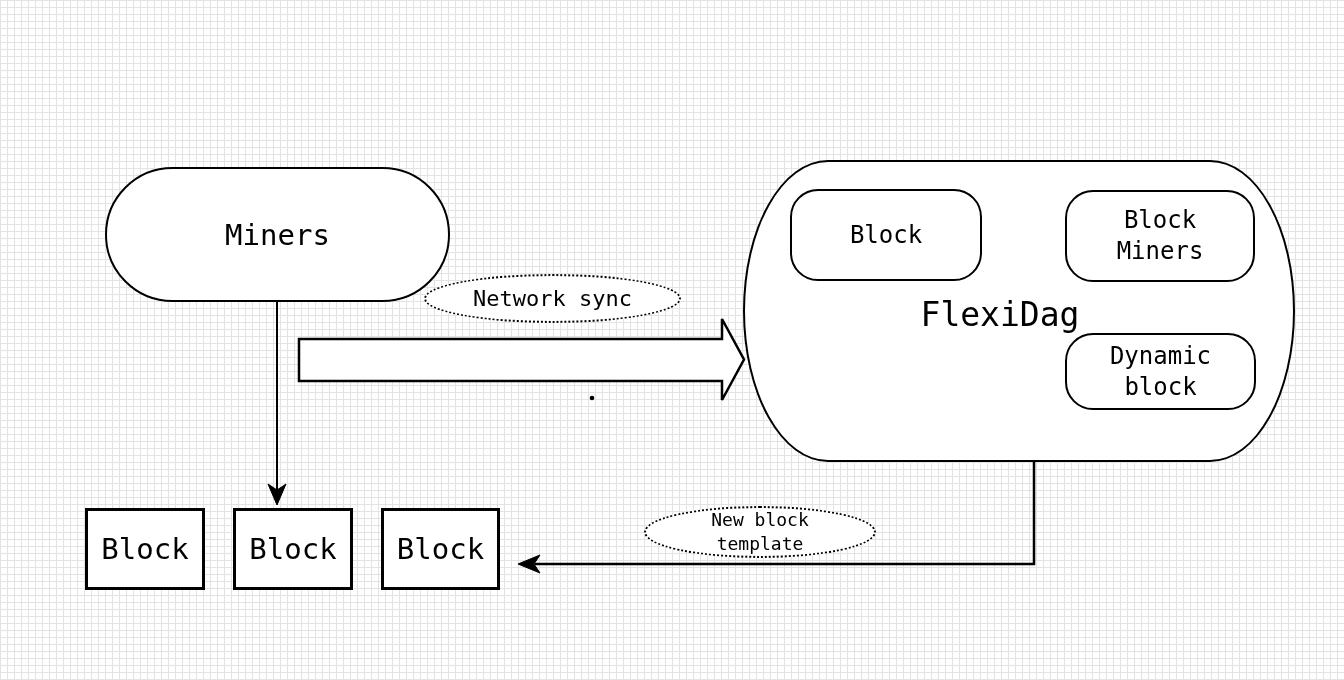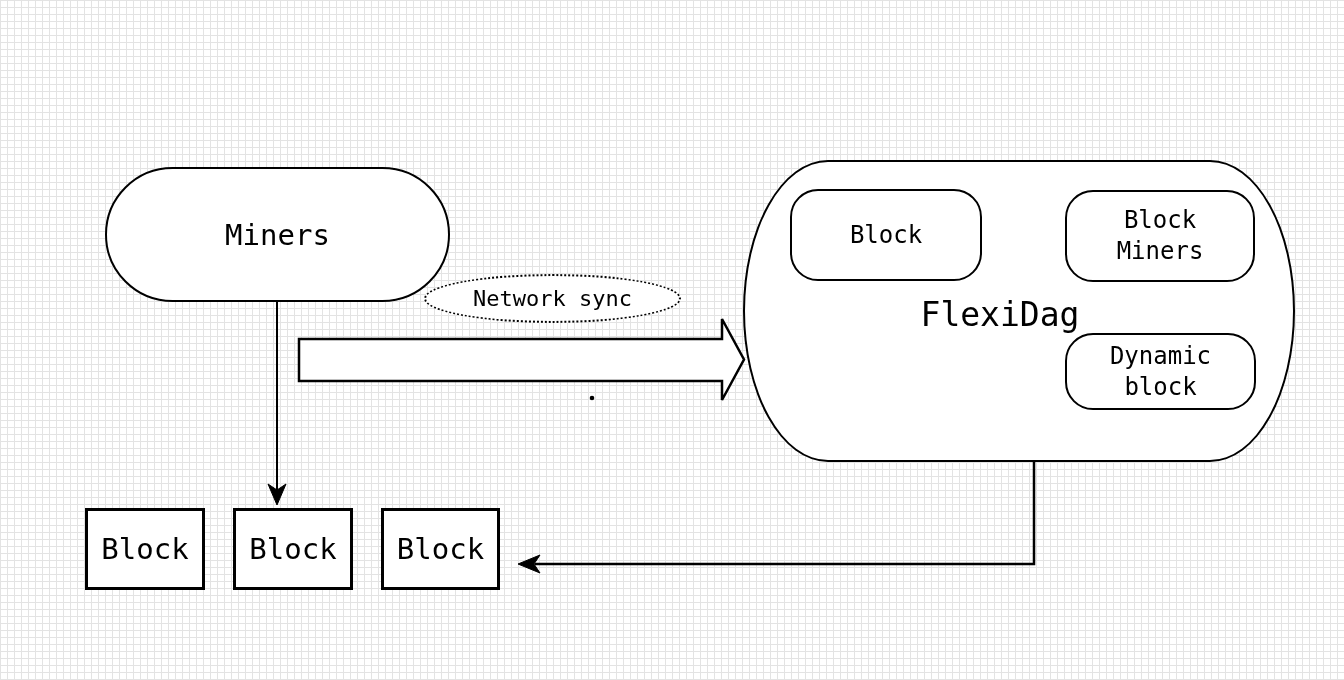--- a/index.html
+++ b/index.html
@@ -143,14 +143,18 @@
       <path d="M1034,462 L1034,564 L535,564" fill="none" stroke="#000000" stroke-width="2.5"></path>
       <path d="M518,564 L540,555 L534,564 L540,573 Z" fill="#000000" stroke="#000000" stroke-width="1"></path>
     </g>
 
     <circle cx="592" cy="398" r="2.3" fill="#000000"></circle>
   </svg>
 
   <div class="edge-label network-sync">
     <span class="line-span">Network sync</span>
   </div>
+  <div class="edge-label new-template">
+    <span class="line-span">New block</span>
+    <span class="line-span">template</span>
+  </div>
 
 </div>
 
 </body></html>

